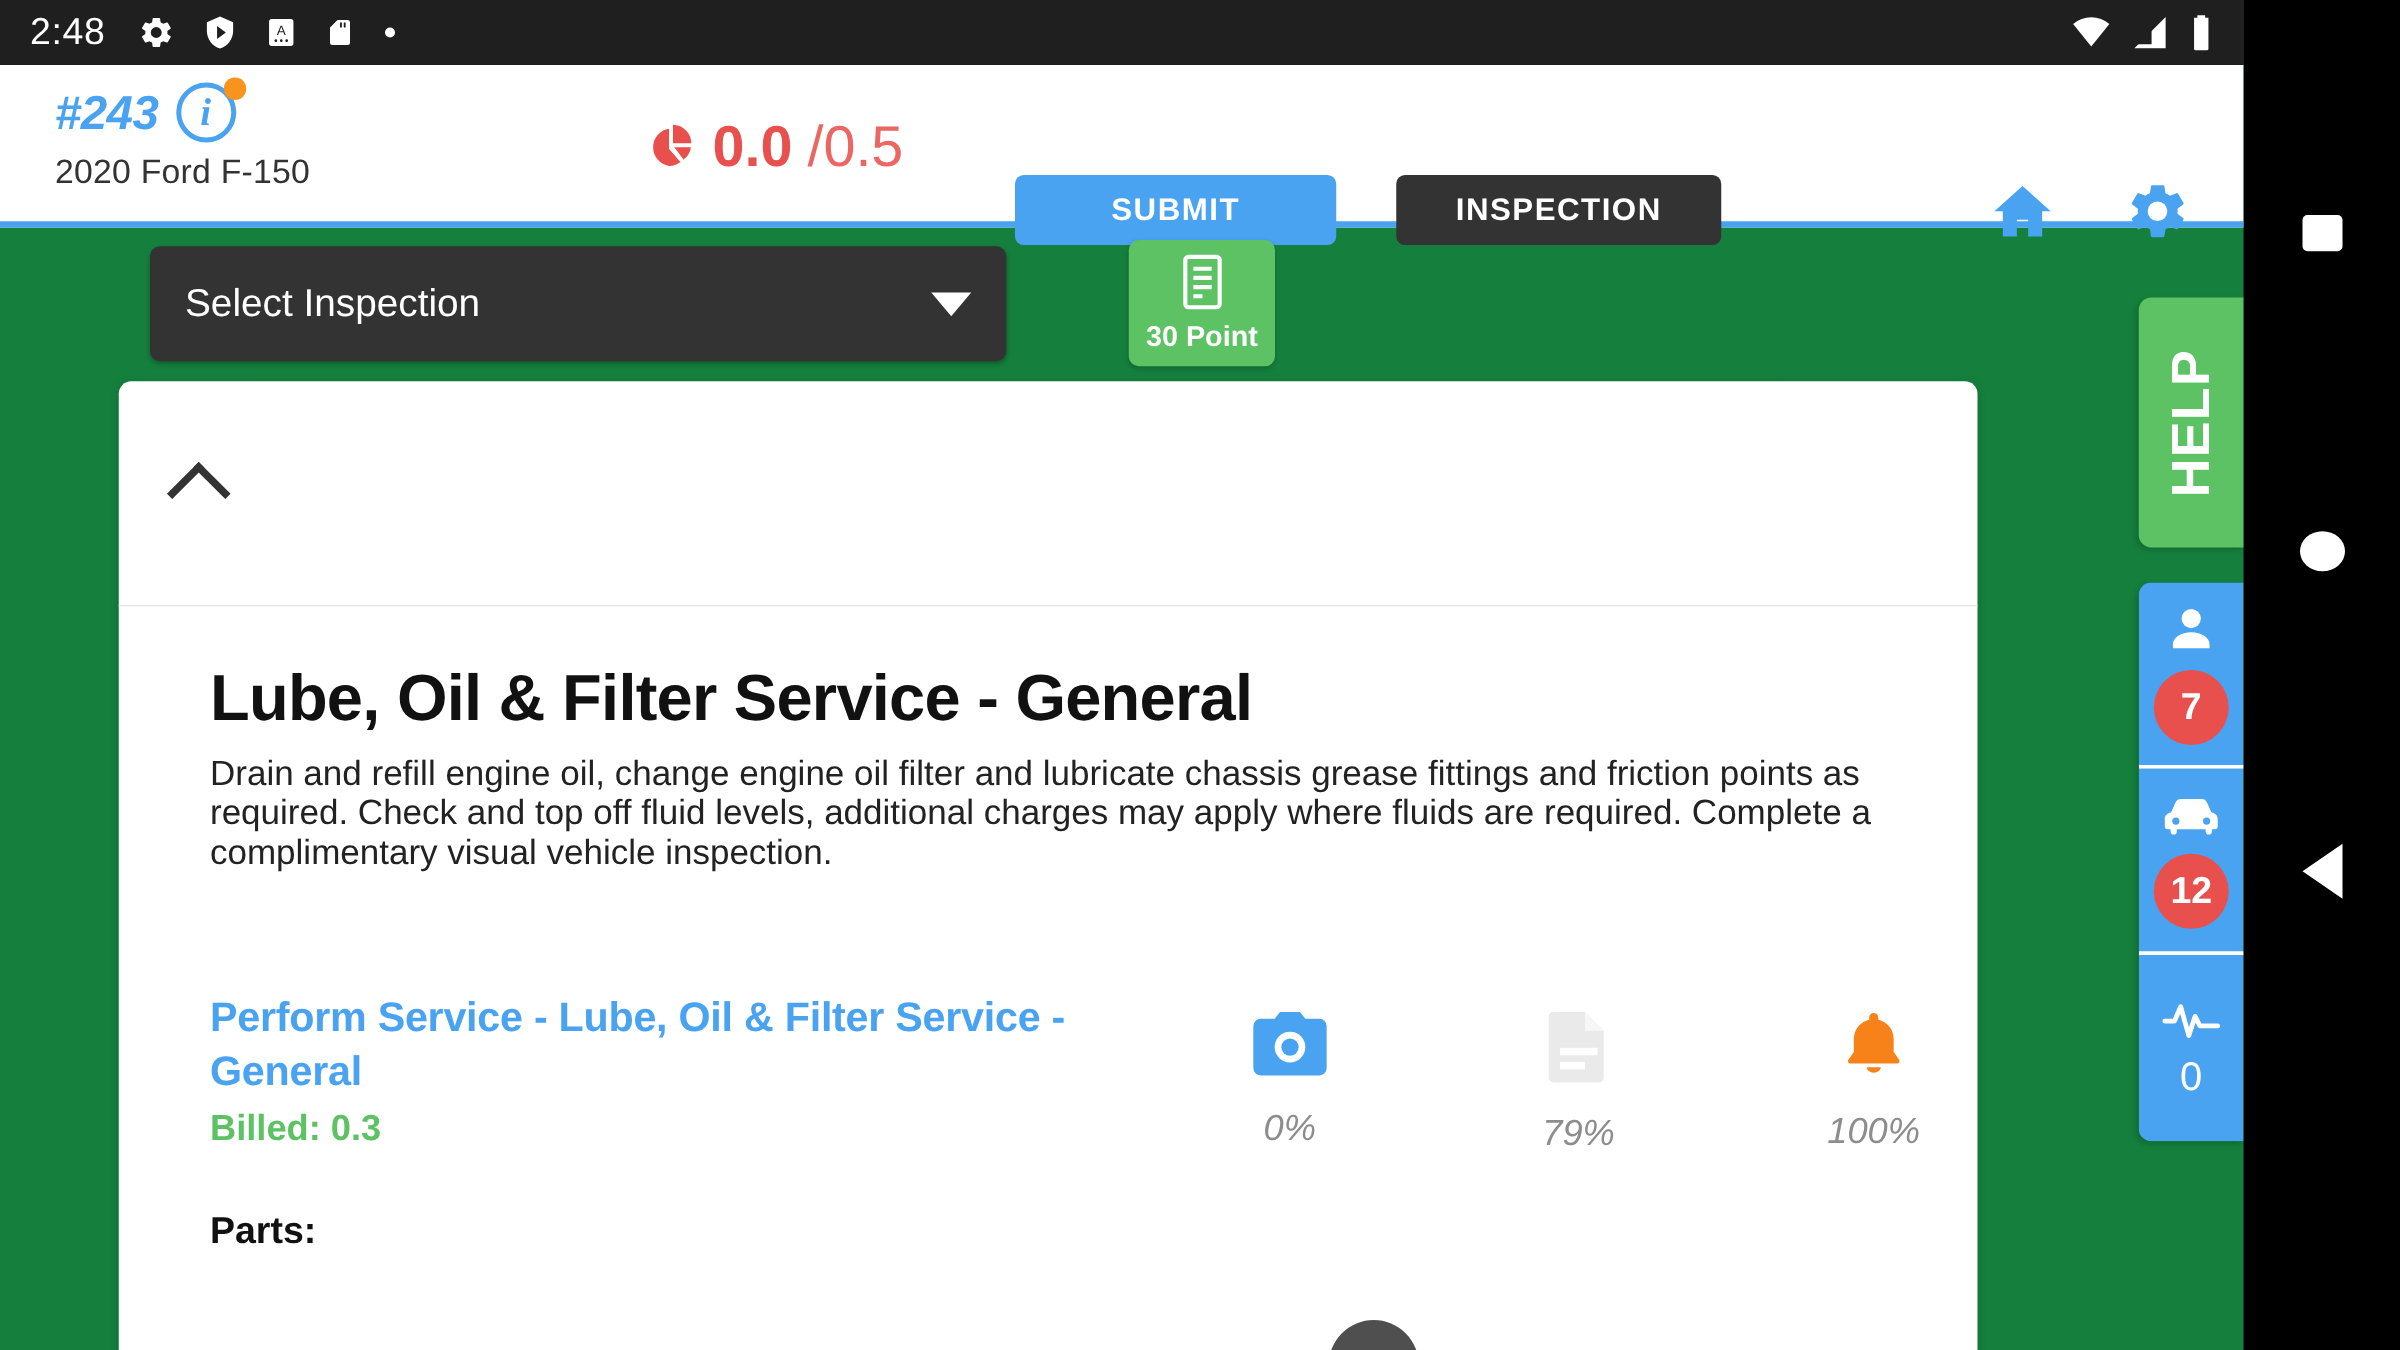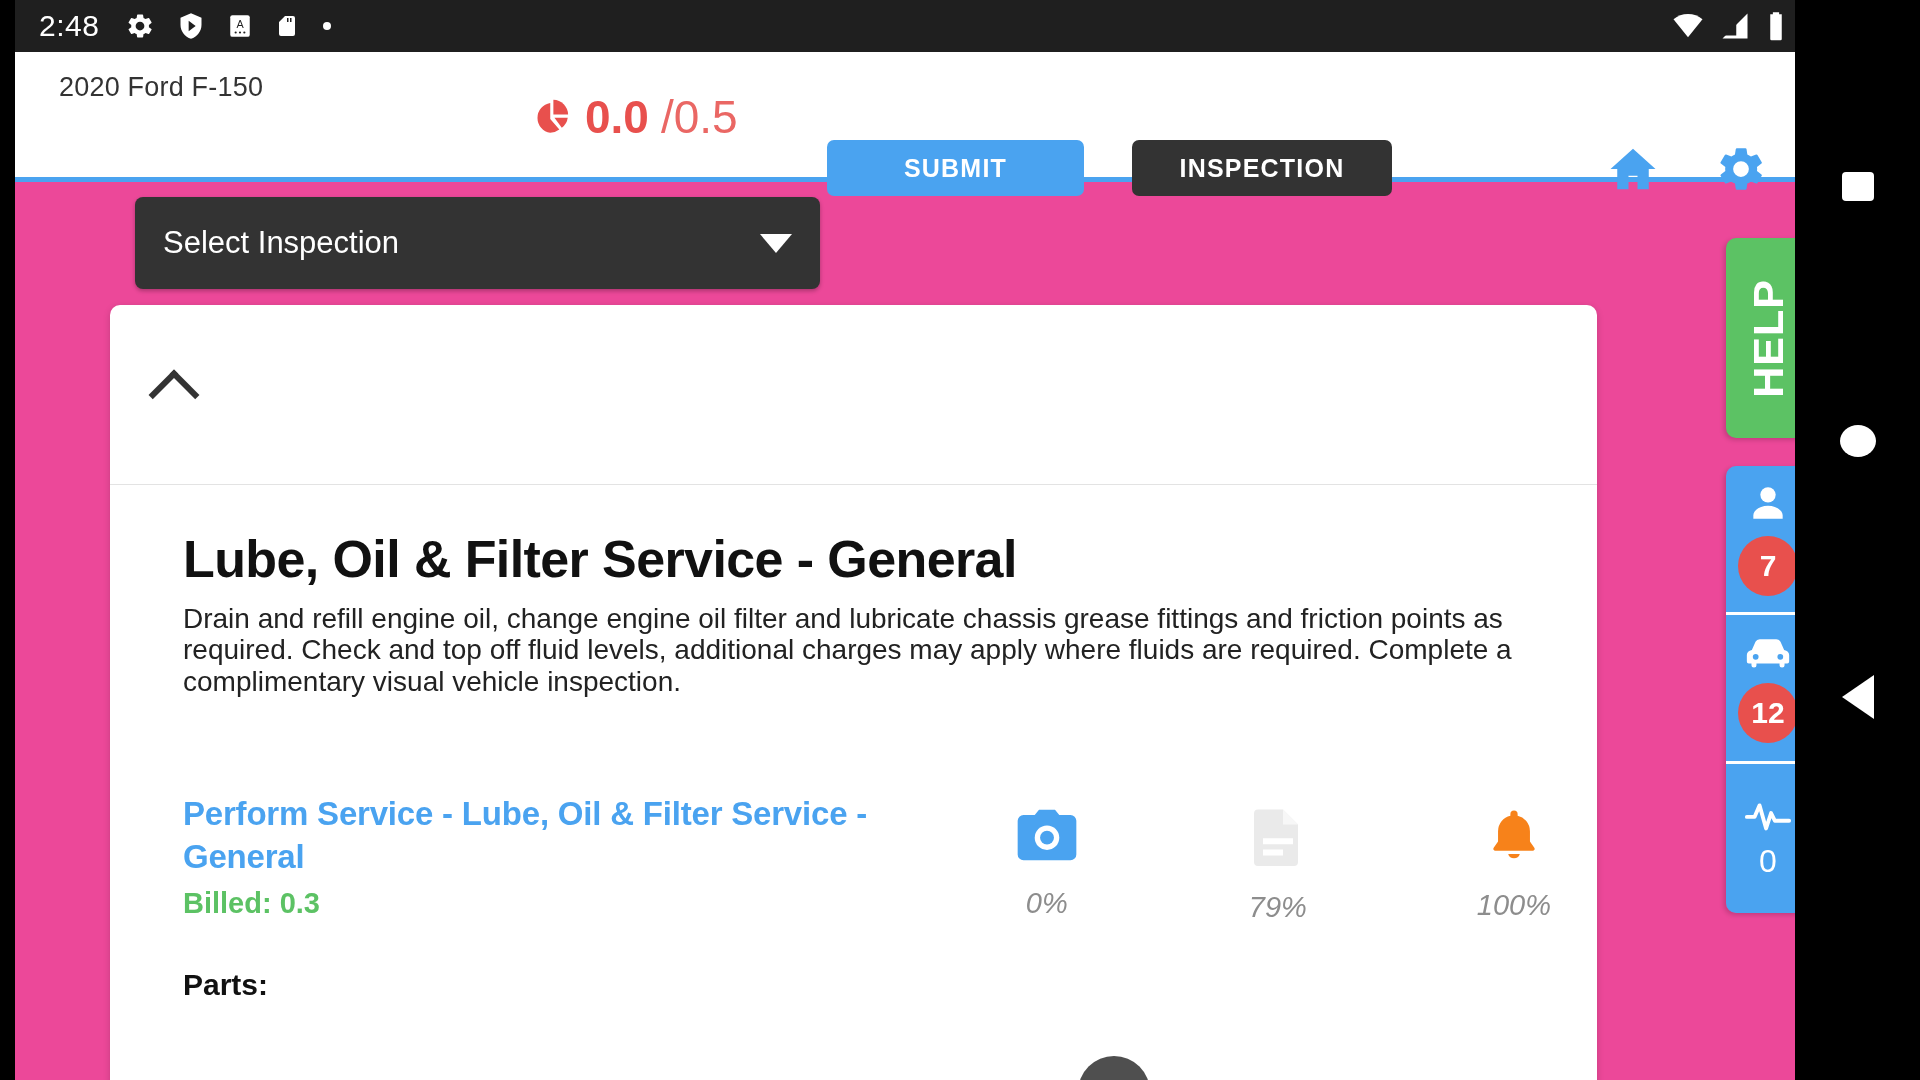--- a/index.html
+++ b/index.html
@@ -7,21 +7,21 @@
     width:1920px; height:1080px;
     background:#000;
     font-family:"Liberation Sans", sans-serif;
     overflow:hidden;
   }
   #screen { position:relative; width:1920px; height:1080px; background:#000; }
 
   
   #phone {
     position:absolute; left:0; top:0; width:1795px; height:1080px;
-    background:#ec4899; overflow:hidden;margin-left:15px;
+    background:#15803d; overflow:hidden;
   }
 
   
   .statusbar {
     position:absolute; left:0; top:0; width:1795px; height:52px;
     background:#1f1f1f; display:flex; align-items:center;
     padding:0 24px;
   }
   .sb-clock { color:#fff; font-size:30px; letter-spacing:.5px; }
   .sb-left-icons { display:flex; align-items:center; gap:22px; margin-left:26px; }
@@ -235,20 +235,27 @@
           </svg>
         <svg class="sb-ic" width="20" height="30" viewBox="0 0 16 24" fill="#fff">
             <path d="M10.5 1H5.5v1.6H3.4v19.8a1 1 0 001 1h7.2a1 1 0 001-1V2.6h-2.1V1z"></path>
           </svg>
       </div>
     </div>
 
     <div class="appheader">
 
       <div class="hdr-left">
+        <div class="hdr-ro-row">
+          <div class="hdr-ro">#243</div>
+          <div class="info-wrap">
+            <div class="info-circle">i</div>
+            <div class="info-dot"></div>
+          </div>
+        </div>
         <div class="hdr-vehicle">2020 Ford F-150</div>
       </div>
 
       <div class="hdr-hours">
         <svg width="42" height="42" viewBox="0 0 24 24" fill="#e8504d">
           <path d="M12.8 2.2v8.4h8.4A8.6 8.6 0 0012.8 2.2z"></path>
           <path d="M11 4A8.6 8.6 0 0011 21a8.5 8.5 0 005.2-1.8l-5.2-6V4z"></path>
           <path d="M17.6 18.1A8.5 8.5 0 0021 12.4h-7.6l4.2 5.7z"></path>
         </svg>
         <span class="hours-num">0.0</span>
@@ -265,20 +272,30 @@
         <svg width="54" height="54" viewBox="0 0 24 24" fill="#4aa3f0">
             <path d="M19.1 12.9c.04-.3.07-.6.07-.9s-.03-.6-.07-.9l2-1.5a.5.5 0 00.12-.63l-1.9-3.2a.5.5 0 00-.6-.2l-2.3.9a7 7 0 00-1.6-.9l-.35-2.4a.5.5 0 00-.5-.4h-3.8a.5.5 0 00-.5.4l-.35 2.4a7 7 0 00-1.6.9l-2.3-.9a.5.5 0 00-.6.2l-1.9 3.2a.5.5 0 00.12.63l2 1.5c-.04.3-.07.6-.07.9s.03.6.07.9l-2 1.5a.5.5 0 00-.12.63l1.9 3.2a.5.5 0 00.6.2l2.3-.9c.5.37 1.03.68 1.6.9l.35 2.4c.04.23.25.4.5.4h3.8c.25 0 .46-.17.5-.4l.35-2.4a7 7 0 001.6-.9l2.3.9c.23.08.48 0 .6-.2l1.9-3.2a.5.5 0 00-.12-.63l-2-1.5zM12 15.5A3.5 3.5 0 1115.5 12 3.5 3.5 0 0112 15.5z"></path>
           </svg>
       </div>
     </div>
 
     <div class="select-row">
       <div class="select-box">
         <span class="select-label">Select Inspection</span>
         <span class="caret"></span>
+      </div>
+      <div class="btn-30point">
+        <svg width="44" height="48" viewBox="0 0 24 26" fill="none" stroke="#fff" stroke-width="1.8">
+          <rect x="4.5" y="1.8" width="15" height="22" rx="1.4"></rect>
+          <line x1="8" y1="7" x2="16" y2="7"></line>
+          <line x1="8" y1="11" x2="16" y2="11"></line>
+          <line x1="8" y1="15" x2="16" y2="15"></line>
+          <line x1="8" y1="19" x2="12" y2="19"></line>
+        </svg>
+        <span class="btn-30point-label">30 Point</span>
       </div>
     </div>
 
     <div class="card">
 
       <div class="card-head">
         <div class="chev"></div>
       </div>
 
       <div class="job-body">

